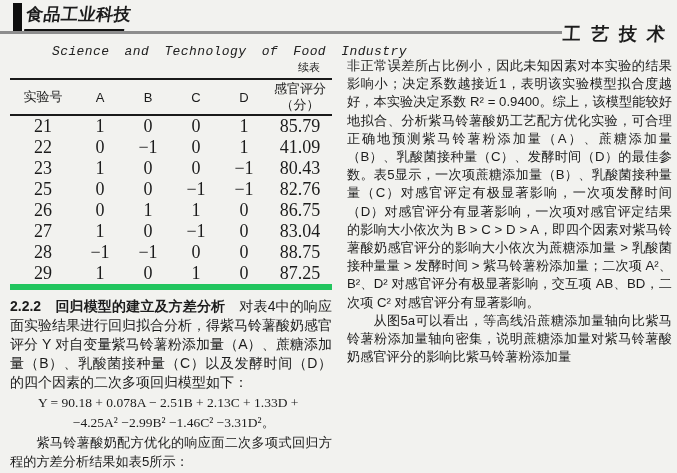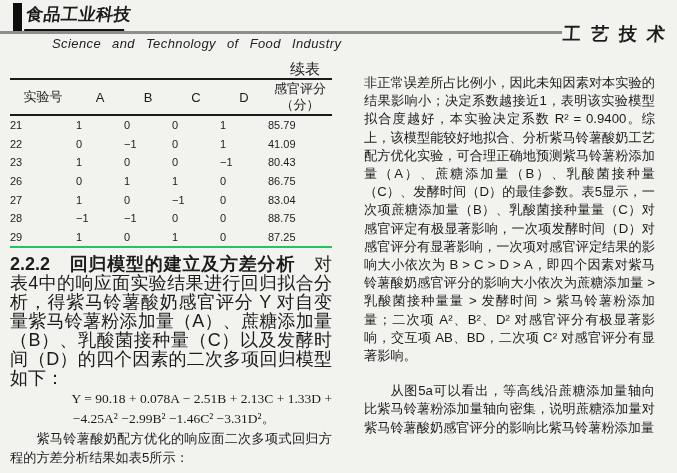--- a/index.html
+++ b/index.html
@@ -19,55 +19,55 @@
     border-bottom:2px solid #111;padding-bottom:3px;white-space:nowrap;
   }
   .header-rule{position:absolute;left:0;top:31px;width:562px;height:3px;background:#8d8d8d;}
   .banner{
     position:absolute;right:2px;top:22px;
     font-family:"DejaVu Serif","Liberation Serif",serif;
     font-weight:bold;font-size:18px;letter-spacing:10px;white-space:nowrap;
     transform:skewX(-4deg);
   }
   .journal-en{
-    position:absolute;left:52px;top:36px;
-    font-family:Liberation Sans, sans-serif;
+    position:absolute;left:52px;top:44px;
+    font-family:Liberation Mono, monospace;
     font-style:italic;font-size:13px;word-spacing:7px;letter-spacing:0.4px;color:#222;
     white-space:nowrap;
   }
   
   .col-left{position:absolute;left:10px;top:60px;width:322px;}
-  .cont-label{text-align:right;padding-right:12px;font-size:15px;height:17px;}
+  .cont-label{text-align:right;padding-right:12px;font-size:11px;height:17px;}
   table.exp{
     width:100%;border-collapse:collapse;margin-top:1px;
-    border-top:2px solid #1a1a1a;border-bottom:2px solid #22c55e;
+    border-top:2px solid #1a1a1a;border-bottom:6px solid #22c55e;
   }
   table.exp thead tr{border-bottom:2px solid #1a1a1a;}
   table.exp th{
     font-weight:normal;font-size:13px;text-align:center;vertical-align:middle;
     padding:1px 0;height:32px;
   }
   table.exp th .two-line{line-height:16px;}
   table.exp td{
-    text-align:left;font-size:11px;height:18.6px;padding:0;
-    font-family:Liberation Sans, sans-serif;
+    text-align:center;font-size:18px;height:18.6px;padding:0;
+    font-family:Liberation Serif, serif;
   }
   .c-exp{width:66px;} .c-a{width:48px;} .c-b{width:48px;} .c-c{width:48px;} .c-d{width:48px;} .c-s{width:64px;margin-left:16px;}
-  .sec-left{margin:7px 0 0 0;font-size:18px;line-height:19px;text-align:justify;}
+  .sec-left{margin:7px 0 0 0;font-size:14px;line-height:19px;text-align:justify;}
   .bold{font-weight:bold;}
   .formula{
     font-family:"Liberation Serif","DejaVu Serif",serif;
     font-size:13.5px;line-height:19.5px;margin-top:1px;white-space:nowrap;
   }
-  .formula .f1{padding-left:28px;text-align:right;}
+  .formula .f1{padding-left:28px;}
   .formula .f3{padding-left:6px;text-align:center;}
   .para-indent{text-indent:2em;margin:1px 0 0 0;font-size:13.2px;line-height:19px;text-align:justify;}
   
   .col-right{position:absolute;left:347px;top:57px;width:325px;font-size:13.2px;line-height:18.2px;text-align:justify;}
-  .col-right p{margin:17px;}
+  .col-right p{margin:0;}
   .col-right .p-indent{text-indent:2em;}
 </style>
 </head>
 <body>
 
 <div class="page">
 
   <div class="black-bar"></div>
   <div class="logo">食品工业科技</div>
   <div class="header-rule"></div>
@@ -112,20 +112,28 @@
         </tr>
         <tr>
           <td>23</td>
             <td>1</td>
             <td>0</td>
             <td>0</td>
             <td>−1</td>
             <td>80.43</td>
         </tr>
         <tr>
+          <td>25</td>
+            <td>0</td>
+            <td>0</td>
+            <td>−1</td>
+            <td>−1</td>
+            <td>82.76</td>
+        </tr>
+        <tr>
           <td>26</td>
             <td>0</td>
             <td>1</td>
             <td>1</td>
             <td>0</td>
             <td>86.75</td>
         </tr>
         <tr>
           <td>27</td>
             <td>1</td>

